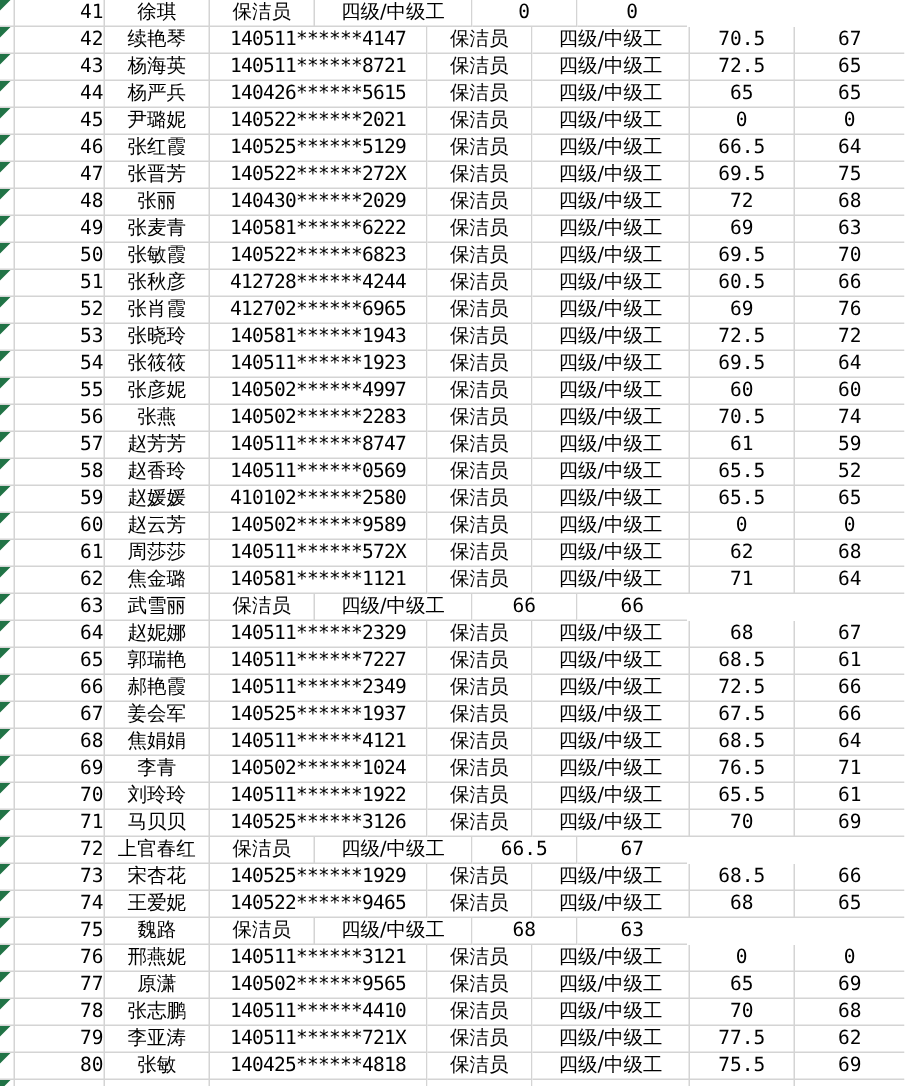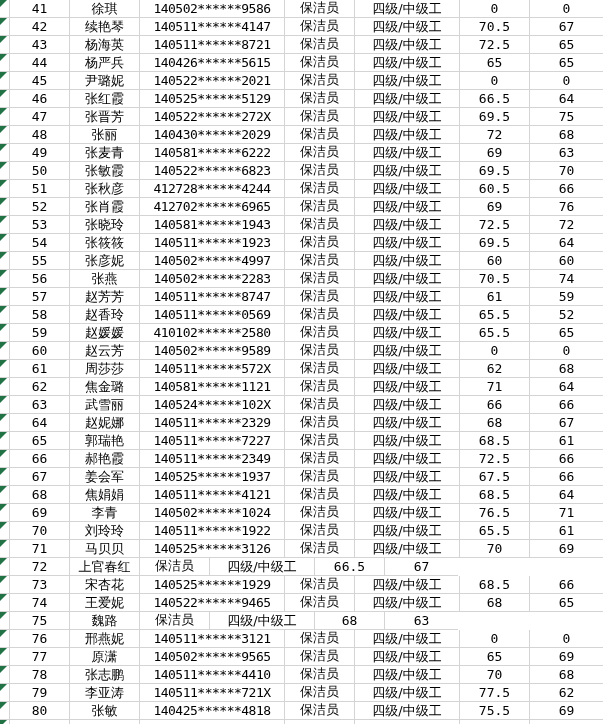--- a/index.html
+++ b/index.html
@@ -27,21 +27,21 @@
     border-right:1px solid var(--gridline);
     border-bottom:1px solid var(--gridline);
     text-align:center;
     line-height:17px;
     overflow:hidden;
     white-space:nowrap;
     font-size:13px;
     background:var(--bg);
   }
   .c-flag{width:10px;position:relative;}
-  .c-num{width:60px;}
+  .c-num{width:60px;text-align:right;}
   .c-name{width:70px;font-family:"DejaVu Sans", sans-serif;}
   .c-id{width:145px;letter-spacing:-0.5px;}
   .c-job{width:70px;font-family:Liberation Mono, monospace;}
   .c-level{width:105px;font-family:"DejaVu Sans", sans-serif;}
   .c-s1{width:70px;}
   .c-s2{width:73px;border-right:none;}
   .tri{
     position:absolute;
     top:0;left:0;
     width:0;height:0;
@@ -52,21 +52,20 @@
 </head>
 <body>
 
 <div id="sheet">
     <div class="row">
       <div class="cell c-flag">
         <span class="tri"></span>
       </div>
       <div class="cell c-num">41</div>
       <div class="cell c-name">徐琪</div>
-      <div class="cell c-id">140502******9586</div>
       <div class="cell c-job">保洁员</div>
       <div class="cell c-level">四级/中级工</div>
       <div class="cell c-s1">0</div>
       <div class="cell c-s2">0</div>
     </div>
     <div class="row">
       <div class="cell c-flag">
         <span class="tri"></span>
       </div>
       <div class="cell c-num">42</div>
@@ -316,21 +315,20 @@
       <div class="cell c-level">四级/中级工</div>
       <div class="cell c-s1">71</div>
       <div class="cell c-s2">64</div>
     </div>
     <div class="row">
       <div class="cell c-flag">
         <span class="tri"></span>
       </div>
       <div class="cell c-num">63</div>
       <div class="cell c-name">武雪丽</div>
-      <div class="cell c-id">140524******102X</div>
       <div class="cell c-job">保洁员</div>
       <div class="cell c-level">四级/中级工</div>
       <div class="cell c-s1">66</div>
       <div class="cell c-s2">66</div>
     </div>
     <div class="row">
       <div class="cell c-flag">
         <span class="tri"></span>
       </div>
       <div class="cell c-num">64</div>

